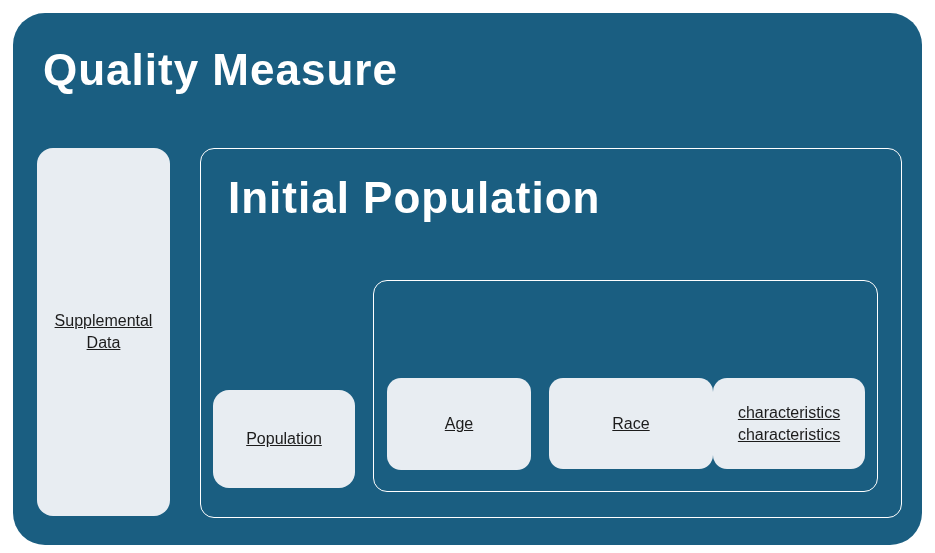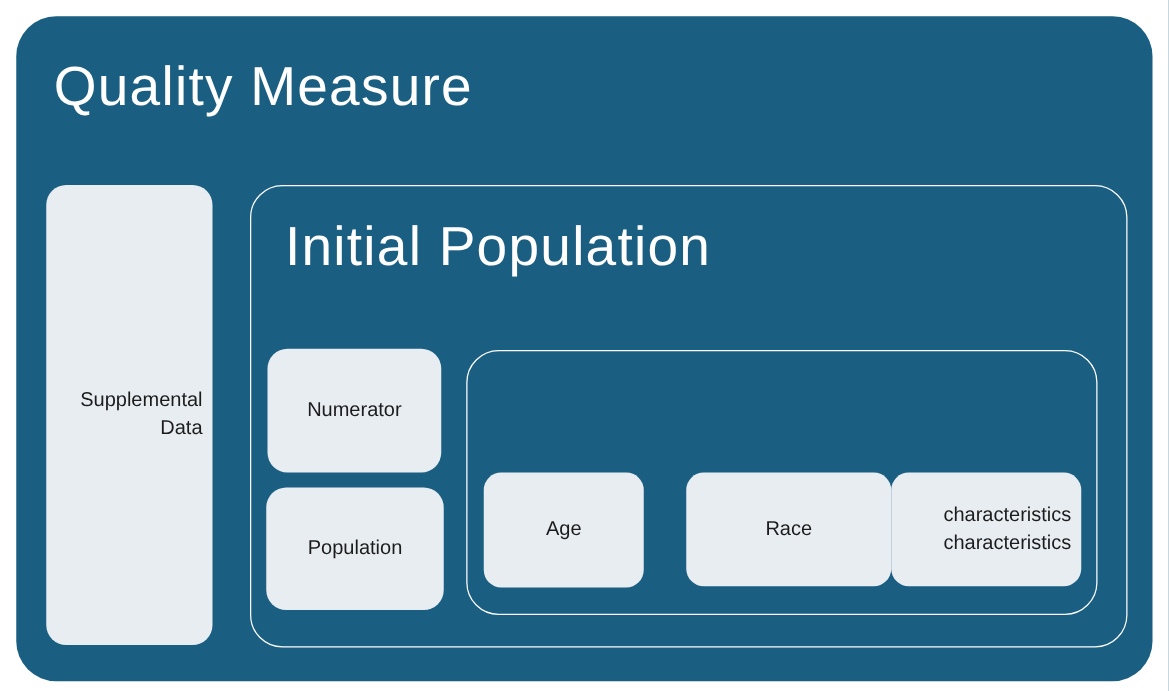--- a/index.html
+++ b/index.html
@@ -21,47 +21,48 @@
     position:absolute;
     left:13px; top:13px;
     width:909px; height:532px;
     background:var(--teal);
     border-radius:32px;
   }
   .big-title{
     position:absolute;
     color:var(--title);
     font-size:44px;
-    font-weight:400;
+    font-weight:700;
     letter-spacing:1px;
     line-height:1.1;
     white-space:nowrap;
   }
   .qm-title{ left:30px; top:33px; }
   .light-box{
     position:absolute;
     background:var(--light);
     border-radius:16px;
     display:flex;
     align-items:center;
     justify-content:center;
-    text-align:right;
+    text-align:center;
     color:var(--label);
     font-size:16px;
     line-height:1.35;
     padding:4px 8px;
+    text-decoration:underline;
   }
   .supp-box{
     left:24px; top:135px;
     width:133px; height:368px;
   }
   .outlined-box{
     position:absolute;
     border:1.5px solid var(--outline);
-    border-radius:26px;
+    border-radius:14px;
     background:transparent;
   }
   .ip-box{
     left:187px; top:135px;
     width:702px; height:370px;
   }
   .ip-title{ left:27px; top:25px; }
   .num-box{
     left:13px; top:130px;
     width:139px; height:99px;
@@ -69,42 +70,39 @@
   .den-box{
     left:12px; top:241px;
     width:142px; height:98px;
   }
   .strat-box{
     left:172px; top:131px;
     width:505px; height:212px;
   }
   .strat-title{ left:24px; top:22px; }
   .strat-item{ border-radius:14px; }
-  .age-box{  left:13px;  top:97px; width:128px; height:92px; }
+  .age-box{  left:13px;  top:97px; width:144px; height:92px; }
   .race-box{ left:175px; top:97px; width:164px; height:91px; }
   .socio-box{ left:339px; top:97px; width:152px; height:91px; }
 </style>
 </head>
 <body>
 
 <div class="outer">
 
   <div class="big-title qm-title">Quality Measure</div>
 
   <div class="light-box supp-box">
     <span>Supplemental Data</span>
   </div>
 
   <div class="outlined-box ip-box">
 
     <div class="big-title ip-title">Initial Population</div>
 
-    <div class="light-box num-box">
-      <span>Numerator</span>
-    </div>
 
     <div class="light-box den-box">
       <span>Population</span>
     </div>
 
     <div class="outlined-box strat-box">
 
 
       <div class="light-box strat-item age-box">
         <span>Age</span>

